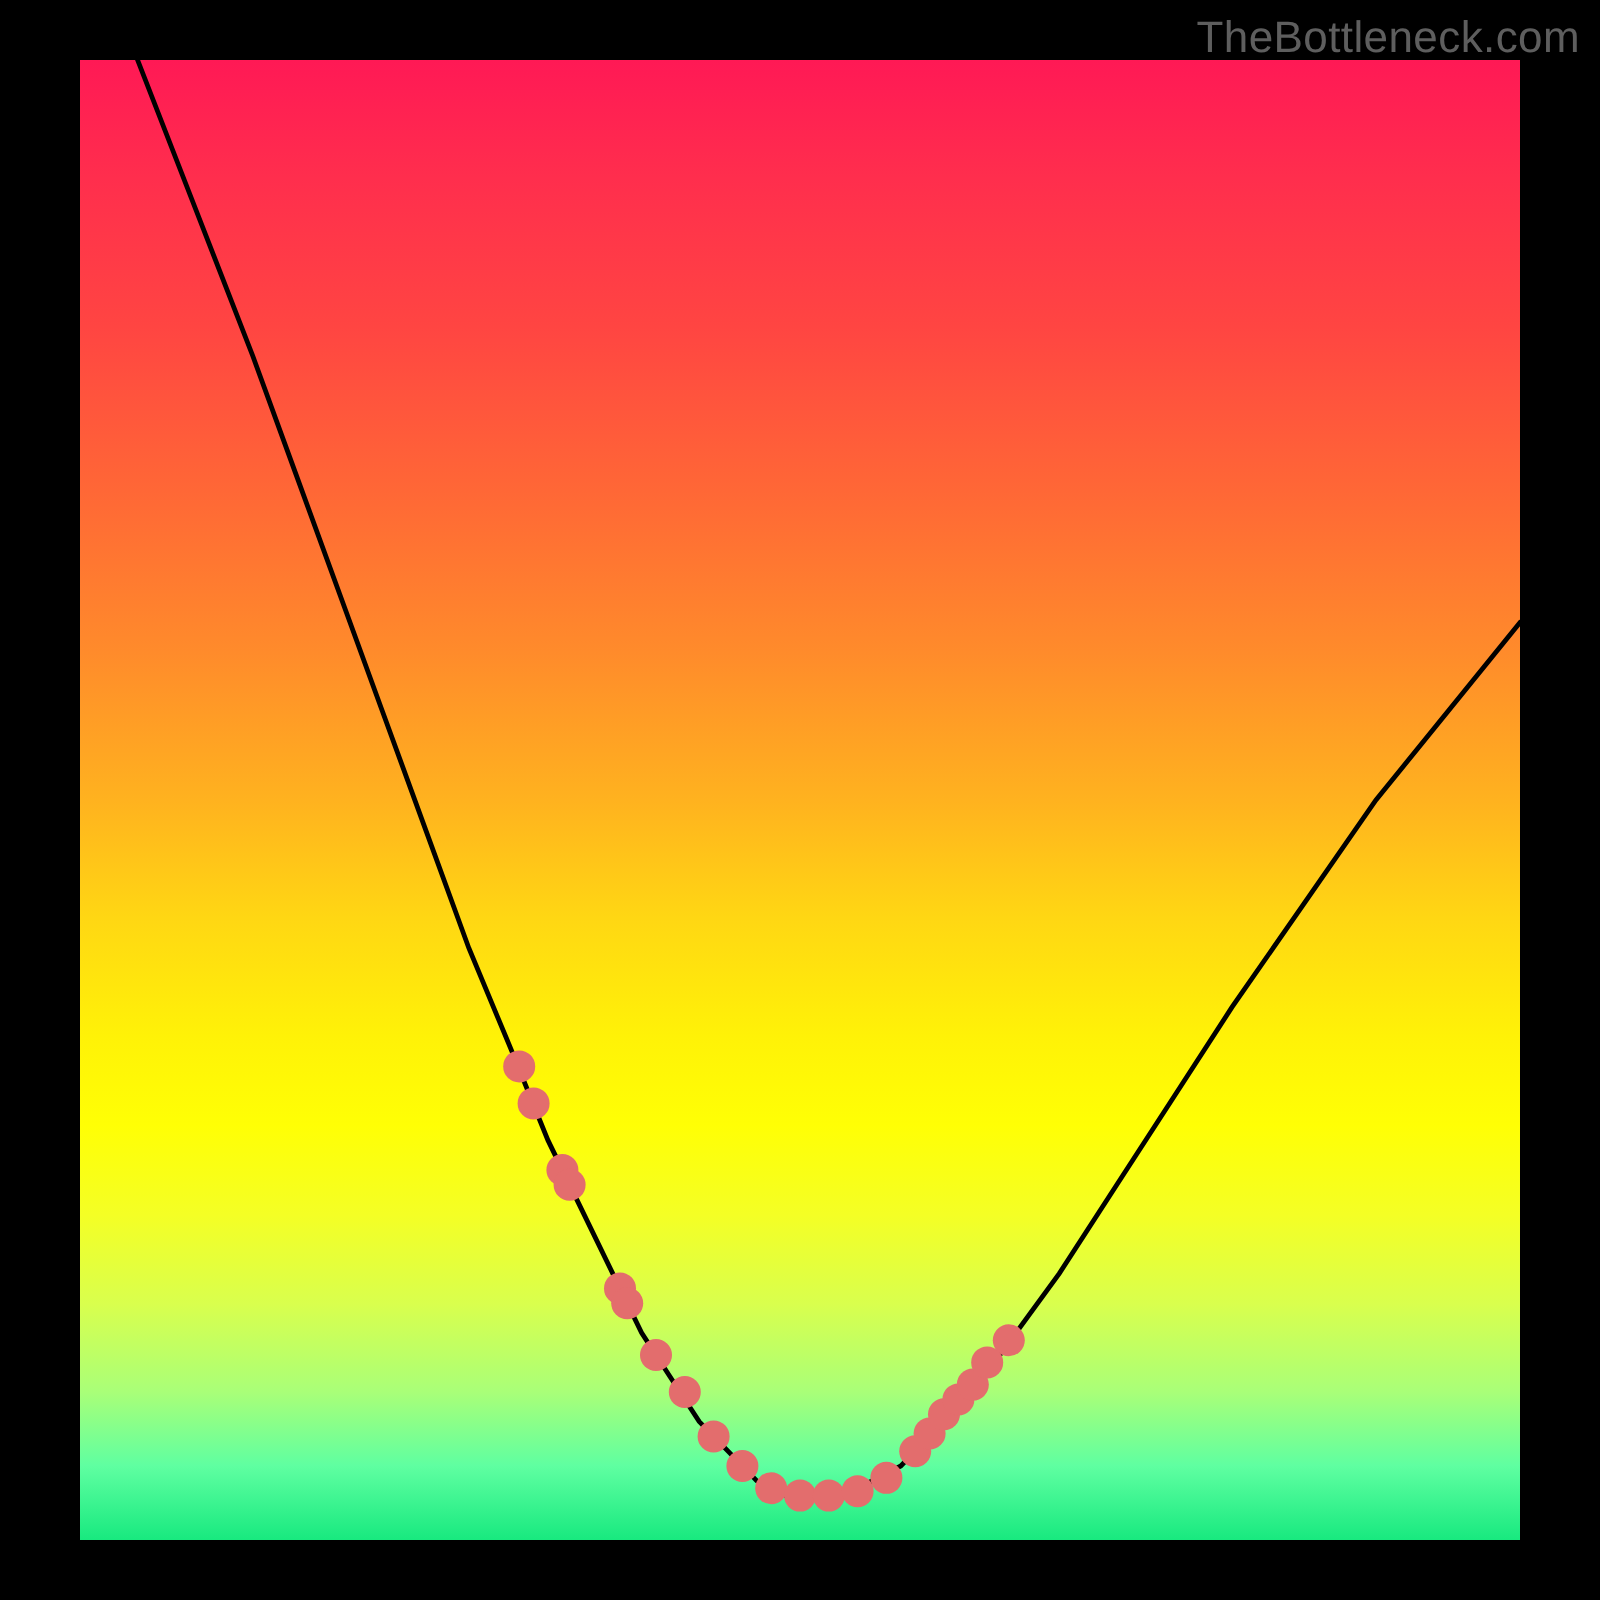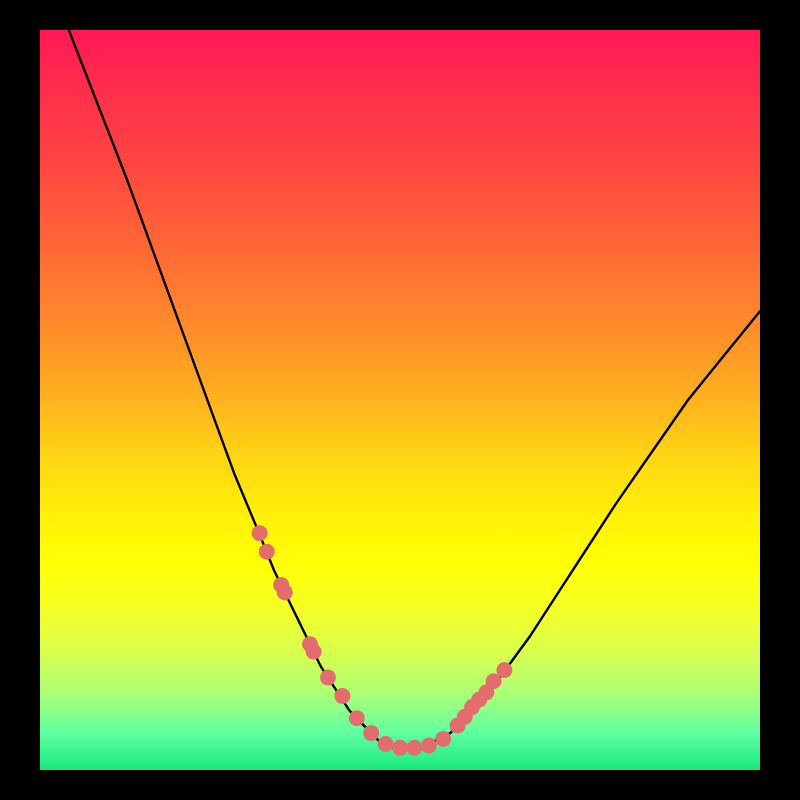--- a/index.html
+++ b/index.html
@@ -71,20 +71,21 @@
   .marker {
     fill: #e36d6d;
     stroke: none;
   }
 </style>
 </head>
 <body>
 
 <div class="stage">
 
+  <div class="watermark">TheBottleneck.com</div>
 
   <div class="plot-area"></div>
 
   <svg class="curve-layer" viewBox="0 0 720 740" preserveAspectRatio="none">
     <path class="curve-path" d="M28.80 0.00 L57.60 74.00 L86.40 148.00 L108.00 207.20 L129.60 266.40 L151.20 325.60 L172.80 384.80 L194.40 444.00 L216.00 495.80 L234.00 540.20 L252.00 577.20 L266.40 606.80 L280.80 636.40 L295.20 658.60 L309.60 680.80 L324.00 695.60 L338.40 710.40 L352.80 717.80 L367.20 717.80 L381.60 717.80 L396.00 710.40 L410.40 703.00 L424.80 688.20 L446.40 666.00 L468.00 636.40 L489.60 606.80 L518.40 562.40 L547.20 518.00 L576.00 473.60 L612.00 421.80 L648.00 370.00 L684.00 325.60 L720.00 281.20"></path>
     <g>
         <circle class="marker" cx="219.60" cy="503.20" r="8"></circle>
         <circle class="marker" cx="226.80" cy="521.70" r="8"></circle>
         <circle class="marker" cx="241.20" cy="555.00" r="8"></circle>
         <circle class="marker" cx="244.80" cy="562.40" r="8"></circle>

